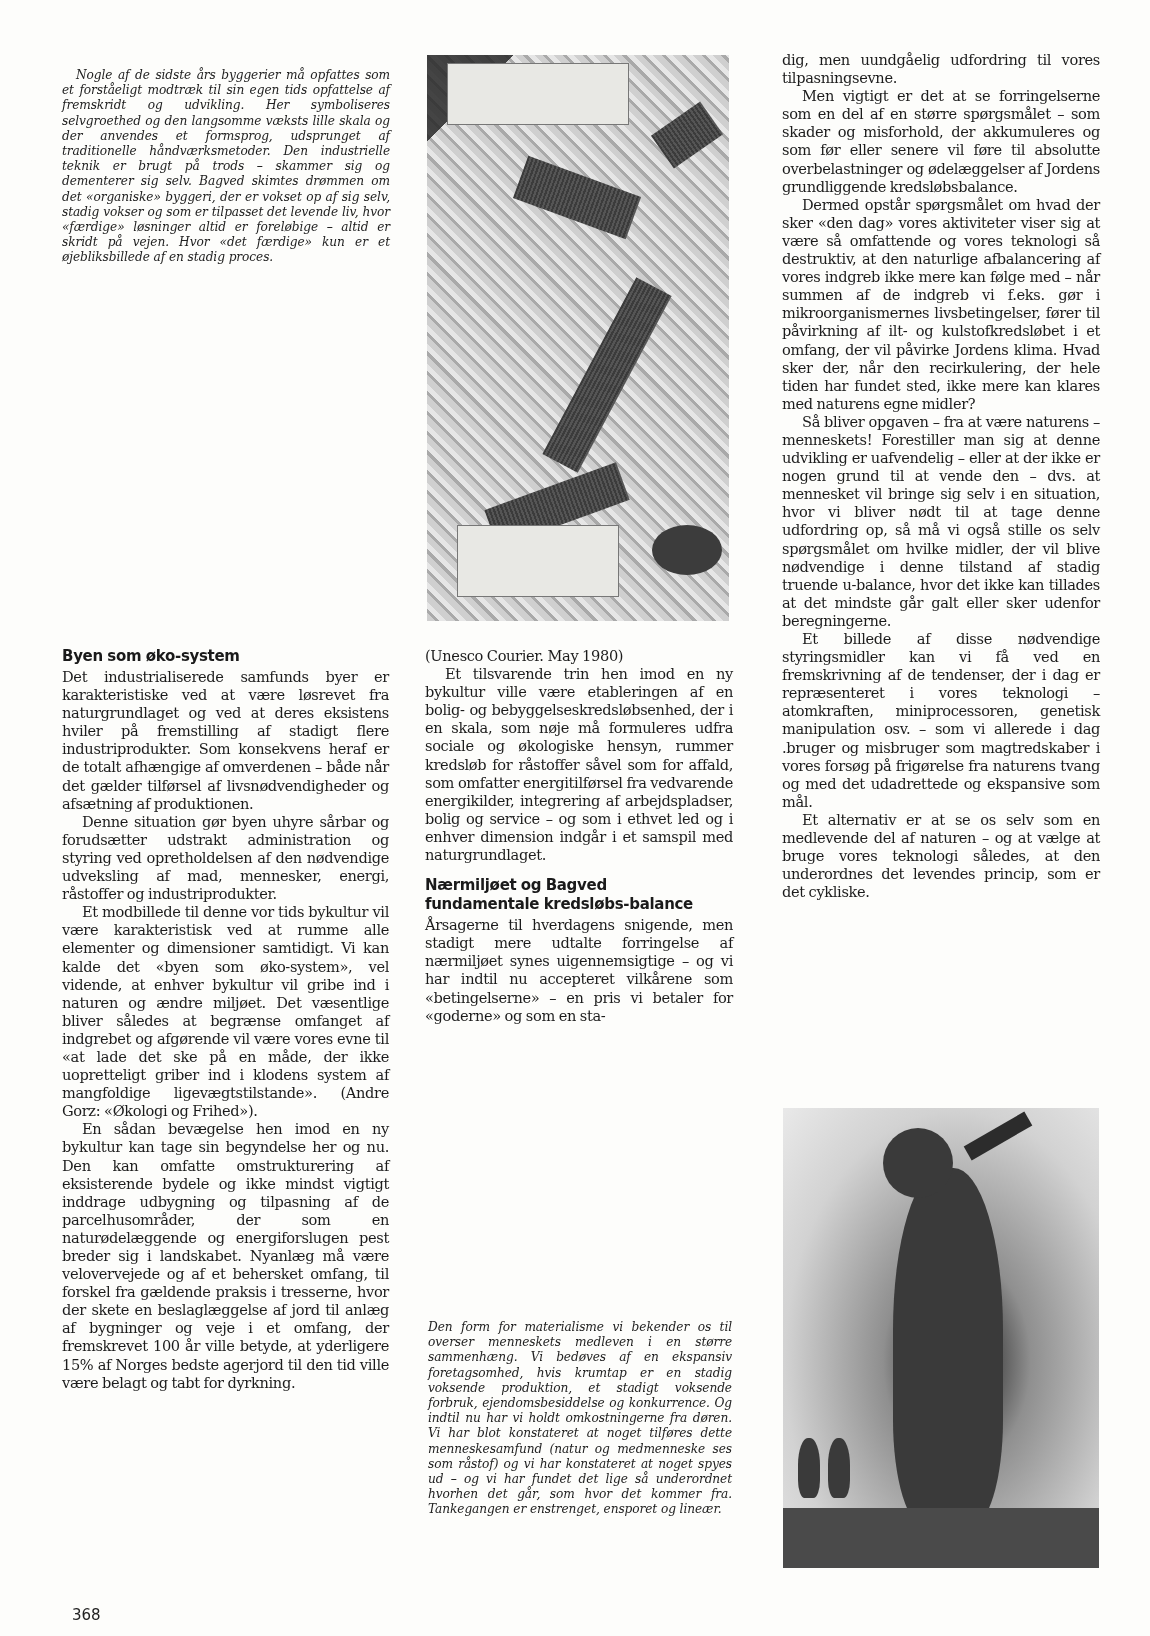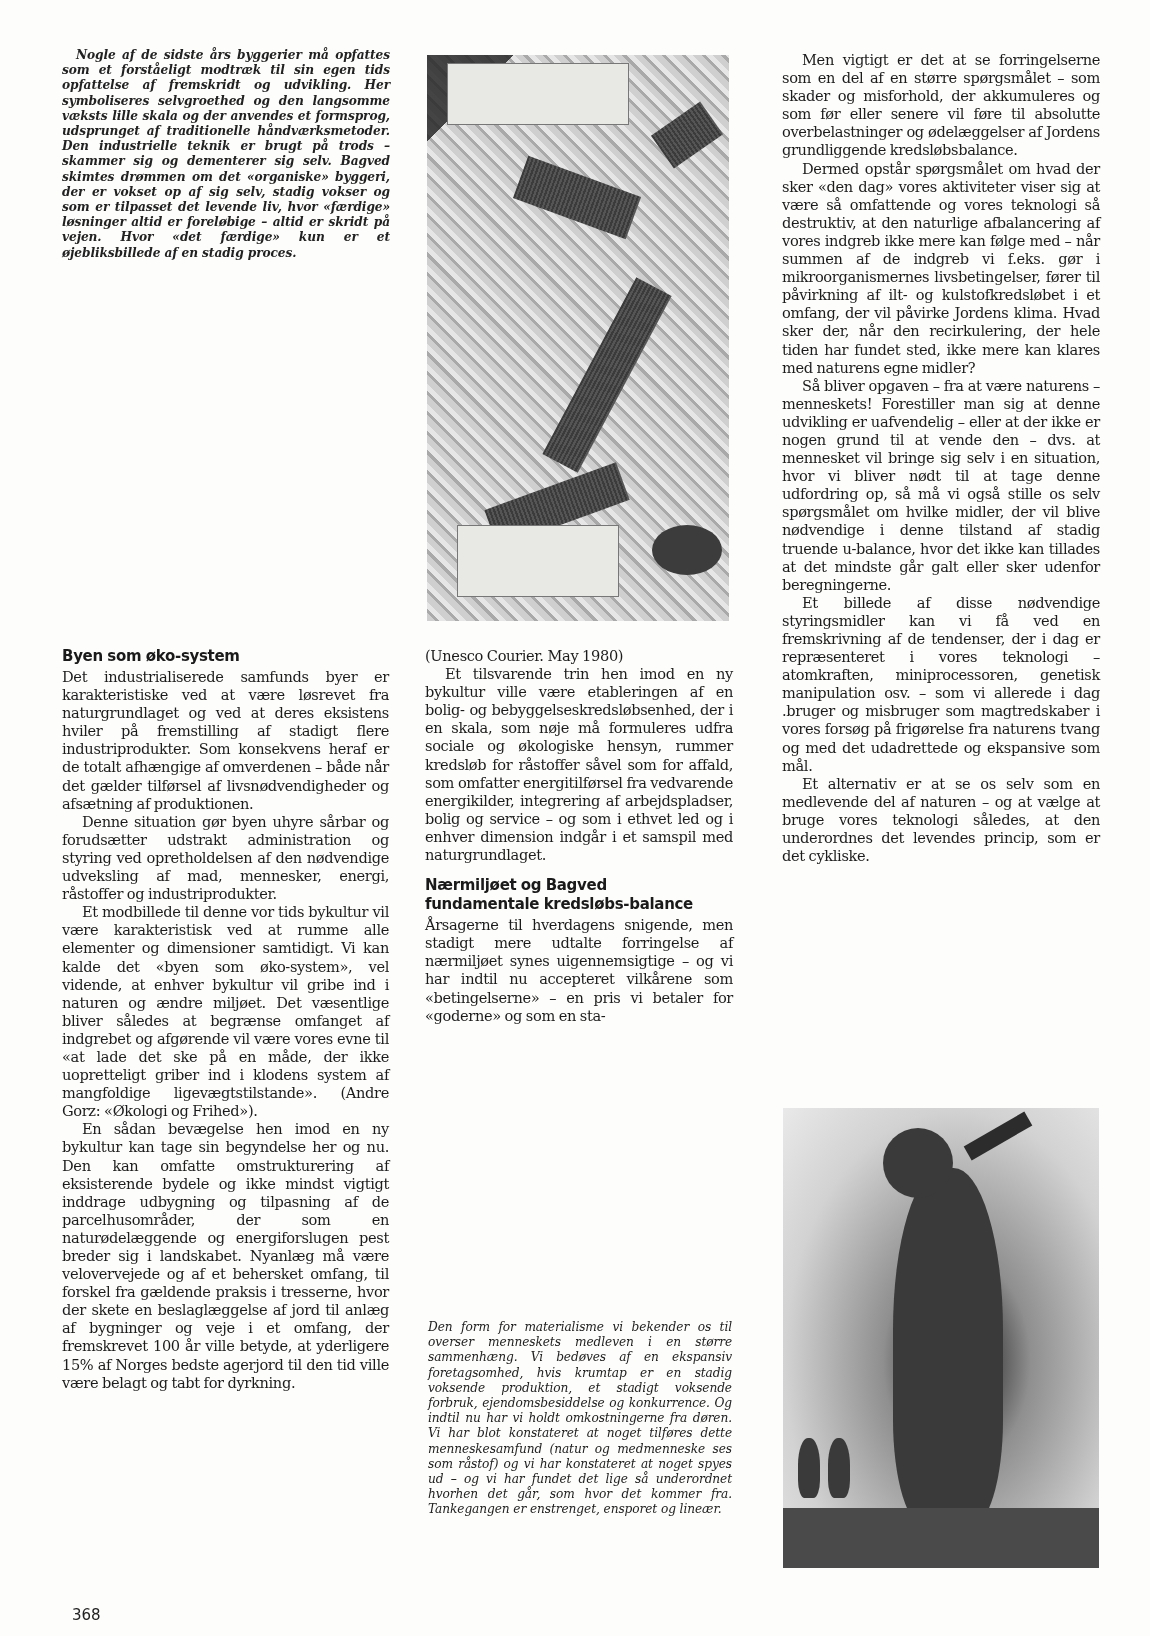--- a/index.html
+++ b/index.html
@@ -36,21 +36,21 @@
     background: radial-gradient(ellipse at 55% 55%, #5a5a5a 0 18%, #8f8f8f 30%, #d2d2d2 70%, #e9e9e9 100%);
   }
   .fig-man .silhouette { position: absolute; background: #3a3a3a; border-radius: 45% 45% 30% 30%; }
   .page-number {
     position: absolute; left: 72px; top: 1606px; font-family: "DejaVu Sans", sans-serif; font-size: 15px; color: #222;
   }
 </style>
 </head>
 <body>
 
-<div class="col caption" style="left:62px; top:48px; width:328px;font-weight:bold;">
+<div class="col caption" style="left:62px; top:68px; width:328px;">
   <p>Nogle af de sidste års byggerier må opfattes som et forståeligt modtræk til sin egen tids opfattelse af fremskridt og udvikling. Her symboliseres selvgroethed og den langsomme væksts lille skala og der anvendes et formsprog, udsprunget af traditionelle håndværksmetoder. Den industrielle teknik er brugt på trods – skammer sig og dementerer sig selv. Bagved skimtes drømmen om det «organiske» byggeri, der er vokset op af sig selv, stadig vokser og som er tilpasset det levende liv, hvor «færdige» løsninger altid er foreløbige – altid er skridt på vejen. Hvor «det færdige» kun er et øjebliksbillede af en stadig proces.</p>
 </div>
 
 <div class="figure fig-village" style="left:427px; top:55px; width:302px; height:566px;">
   <div class="wall" style="left:20px; top:8px; width:180px; height:60px;"></div>
   <div class="roof" style="left:90px; top:120px; width:120px; height:45px; transform:rotate(20deg);"></div>
   <div class="roof" style="left:160px; top:220px; width:40px; height:200px; transform:rotate(28deg);"></div>
   <div class="roof" style="left:60px; top:430px; width:140px; height:40px; transform:rotate(-20deg);"></div>
   <div class="wall" style="left:30px; top:470px; width:160px; height:70px;"></div>
   <div class="roof" style="left:230px; top:60px; width:60px; height:40px; transform:rotate(-35deg);"></div>
@@ -73,20 +73,21 @@
     <span>fundamentale kredsløbs-balance</span>
   </h2>
   <p class="noindent">Årsagerne til hverdagens snigende, men stadigt mere udtalte forringelse af nærmiljøet synes uigennemsigtige – og vi har indtil nu accepteret vilkårene som «betingelserne» – en pris vi betaler for «goderne» og som en sta-</p>
 </div>
 
 <div class="col caption" style="left:428px; top:1320px; width:304px;">
   <p style="text-indent:0">Den form for materialisme vi bekender os til overser menneskets medleven i en større sammenhæng. Vi bedøves af en ekspansiv foretagsomhed, hvis krumtap er en stadig voksende produktion, et stadigt voksende forbruk, ejendomsbesiddelse og konkurrence. Og indtil nu har vi holdt omkostningerne fra døren. Vi har blot konstateret at noget tilføres dette menneskesamfund (natur og medmenneske ses som råstof) og vi har konstateret at noget spyes ud – og vi har fundet det lige så underordnet hvorhen det går, som hvor det kommer fra. Tankegangen er enstrenget, ensporet og lineær.</p>
 </div>
 
 <div class="col body-text" style="left:782px; top:51px; width:318px;">
+  <p class="noindent">dig, men uundgåelig udfordring til vores tilpasningsevne.</p>
   <p>Men vigtigt er det at se forringelserne som en del af en større spørgsmålet – som skader og misforhold, der akkumuleres og som før eller senere vil føre til absolutte overbelastninger og ødelæggelser af Jordens grundliggende kredsløbsbalance.</p>
   <p>Dermed opstår spørgsmålet om hvad der sker «den dag» vores aktiviteter viser sig at være så omfattende og vores teknologi så destruktiv, at den naturlige afbalancering af vores indgreb ikke mere kan følge med – når summen af de indgreb vi f.eks. gør i mikroorganismernes livsbetingelser, fører til påvirkning af ilt- og kulstofkredsløbet i et omfang, der vil påvirke Jordens klima. Hvad sker der, når den recirkulering, der hele tiden har fundet sted, ikke mere kan klares med naturens egne midler?</p>
   <p>Så bliver opgaven – fra at være naturens – menneskets! Forestiller man sig at denne udvikling er uafvendelig – eller at der ikke er nogen grund til at vende den – dvs. at mennesket vil bringe sig selv i en situation, hvor vi bliver nødt til at tage denne udfordring op, så må vi også stille os selv spørgsmålet om hvilke midler, der vil blive nødvendige i denne tilstand af stadig truende u-balance, hvor det ikke kan tillades at det mindste går galt eller sker udenfor beregningerne.</p>
   <p>Et billede af disse nødvendige styringsmidler kan vi få ved en fremskrivning af de tendenser, der i dag er repræsenteret i vores teknologi – atomkraften, miniprocessoren, genetisk manipulation osv. – som vi allerede i dag .bruger og misbruger som magtredskaber i vores forsøg på frigørelse fra naturens tvang og med det udadrettede og ekspansive som mål.</p>
   <p>Et alternativ er at se os selv som en medlevende del af naturen – og at vælge at bruge vores teknologi således, at den underordnes det levendes princip, som er det cykliske.</p>
 </div>
 
 <div class="figure fig-man" style="left:783px; top:1108px; width:316px; height:460px;">
   <div class="silhouette" style="left:110px; top:60px; width:110px; height:360px;"></div>
   <div class="silhouette" style="left:100px; top:20px; width:70px; height:70px; border-radius:50%;"></div>

